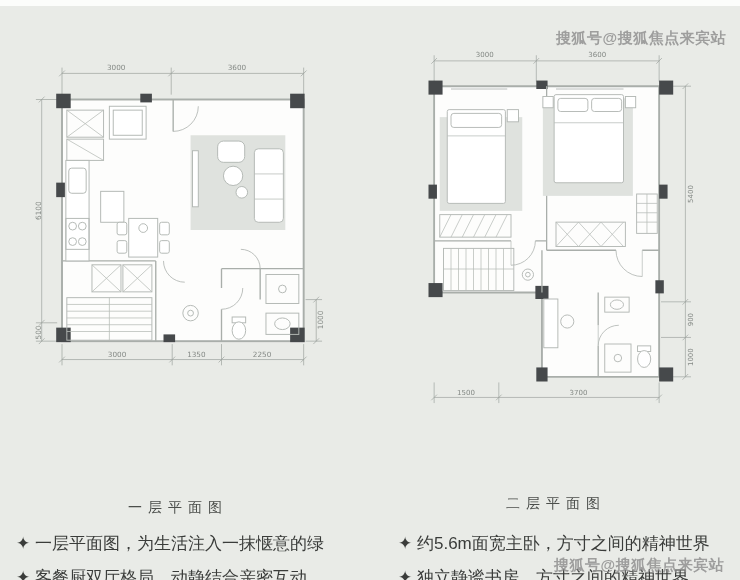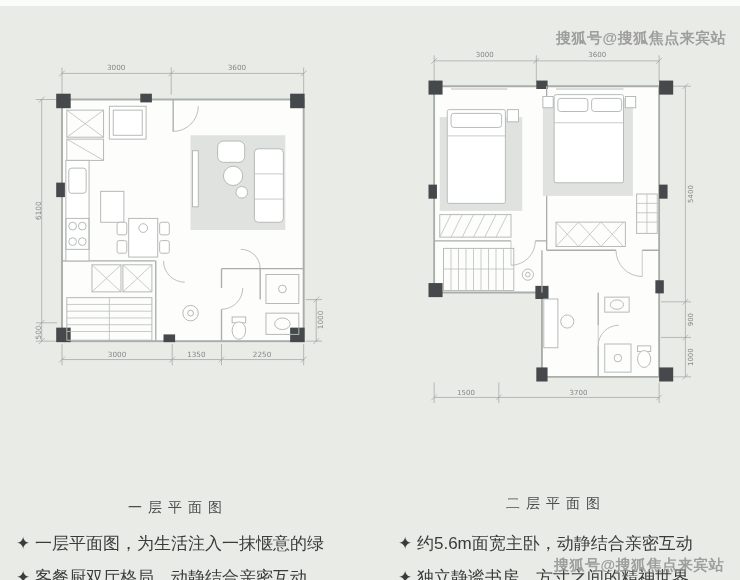--- a/index.html
+++ b/index.html
@@ -349,18 +349,18 @@
   </div>
 
   <div class="caption caption-left">一层平面图</div>
   <div class="caption caption-right">二层平面图</div>
 
   <div class="features features-left">
     <div class="feature-line">✦ 一层平面图，为生活注入一抹惬意的绿</div>
     <div class="feature-line">✦ 客餐厨双厅格局，动静结合亲密互动</div>
   </div>
   <div class="features features-right">
-    <div class="feature-line">✦ 约5.6m面宽主卧，动静结合亲密互动</div>
+    <div class="feature-line">✦ 约5.6m面宽主卧，方寸之间的精神世界</div>
     <div class="feature-line">✦ 独立静谧书房，方寸之间的精神世界</div>
   </div>
 
   <div class="watermark wm-bottom">搜狐号@搜狐焦点来宾站</div>
 </div>
 
 </body></html>

